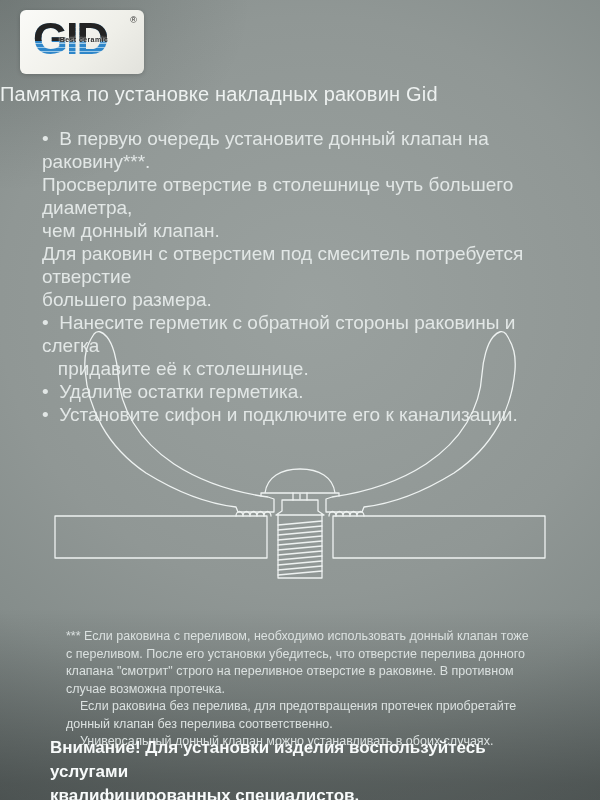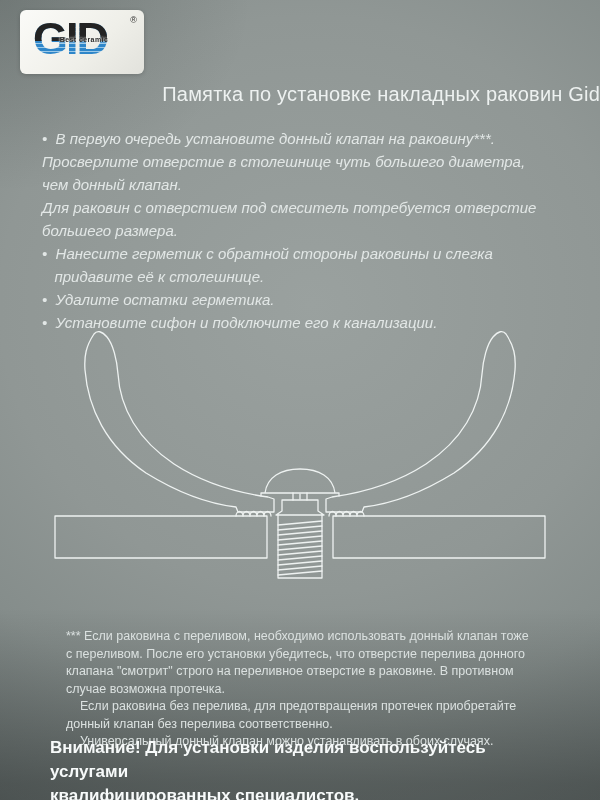--- a/index.html
+++ b/index.html
@@ -29,26 +29,26 @@
   .logo-tagline{
     position:absolute;left:16px;top:26px;width:96px;text-align:center;
     font-size:7px;font-weight:bold;color:#2b2b2b;letter-spacing:0.4px;
     text-shadow:0 0 2px rgba(248,248,244,0.95), 0 0 3px rgba(248,248,244,0.8);
   }
   .logo-reg{
     position:absolute;right:7px;top:5px;font-size:9px;color:#2e2e2e;
   }
   
   .title{
-    position:absolute;left:0;top:83px;width:600px;text-align:right;
+    position:absolute;left:0;top:83px;width:600px;text-align:left;
     font-size:20px;color:#edf1f0;letter-spacing:0.2px;
   }
   .instructions{
     position:absolute;left:42px;top:127px;width:532px;
-    font-size:15px;line-height:23px;color:#e2e7e6;white-space:pre-wrap;font-style:italic;
+    font-size:19px;line-height:23px;color:#e2e7e6;white-space:pre-wrap;
   }
   .footnote{
     position:absolute;left:66px;top:628px;width:500px;
     font-size:12.5px;line-height:17.5px;color:#dbe1e0;white-space:pre-wrap;
   }
   .warning{
     position:absolute;left:50px;top:736px;width:515px;
     font-size:17px;line-height:24px;font-weight:bold;color:#f7fafa;white-space:pre-wrap;
   }
   

